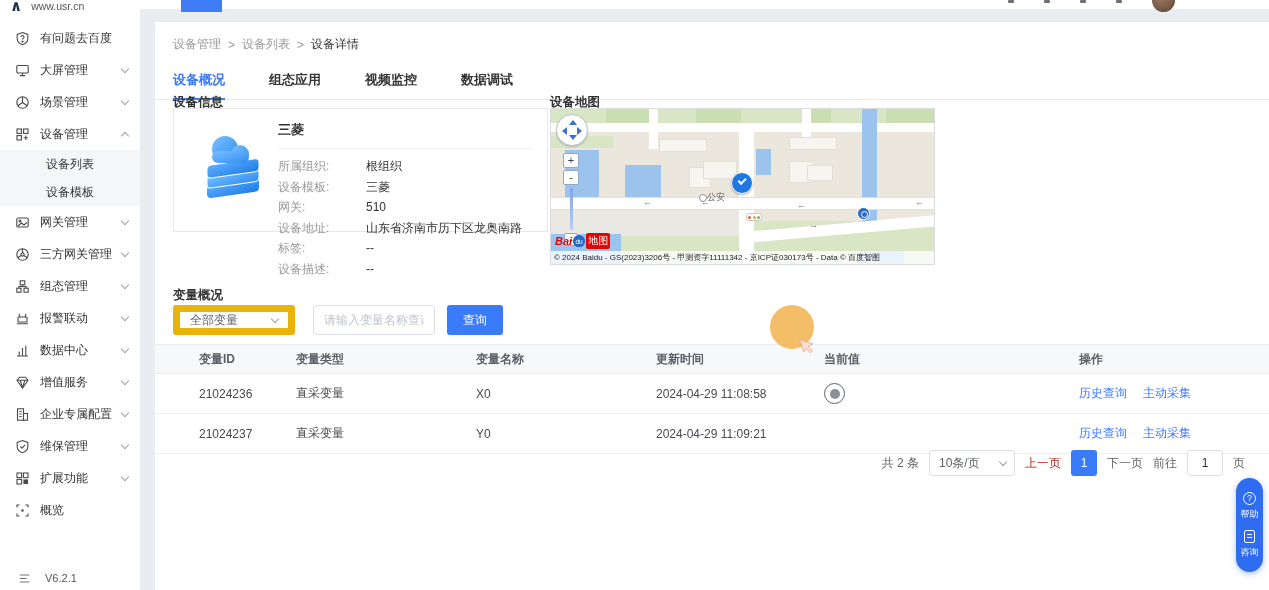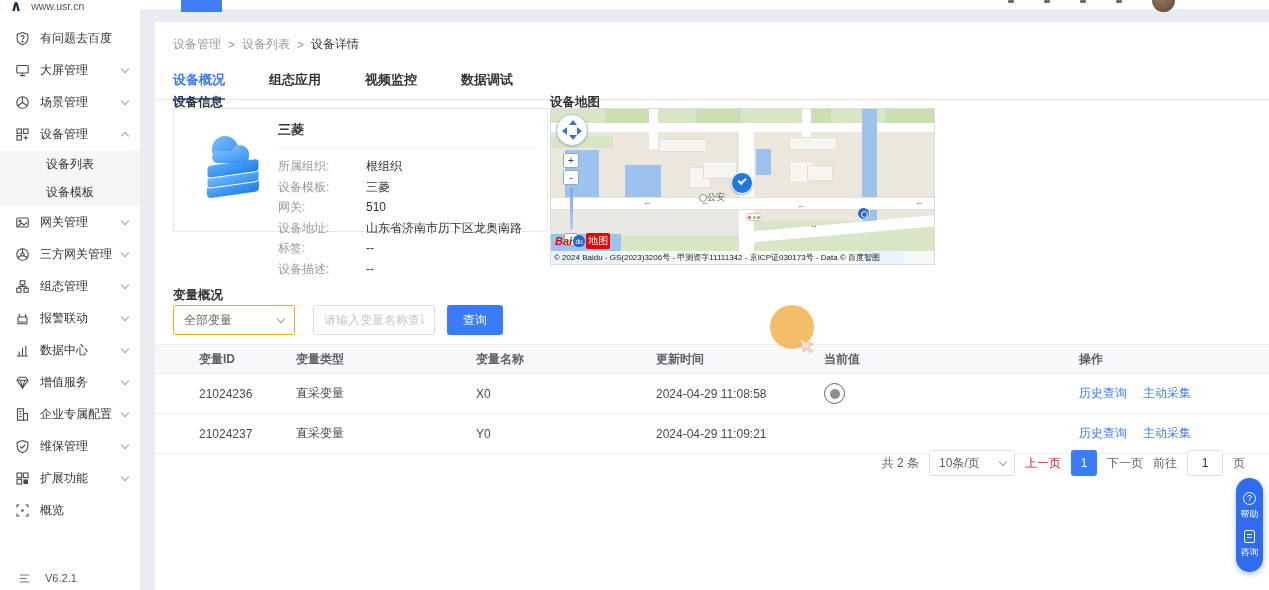--- a/index.html
+++ b/index.html
@@ -81,21 +81,21 @@
   .rabout::after { content:""; position:absolute; left:3px; top:3px; width:5px; height:5px; border:1.5px solid #fff; border-radius:50%; }
   .bd-logo { position:absolute; left:4px; bottom:15px; display:flex; align-items:center; gap:1px; }
   .bd-bai { color:#e10601; font-weight:bold; font-size:11px; font-style:italic; }
   .bd-paw { width:12px; height:12px; border-radius:50% 50% 45% 45%; background:#2569c8; color:#fff; font-size:6.5px; display:flex; align-items:center; justify-content:center; }
   .bd-tag { background:#e10601; color:#fff; font-size:10px; padding:1px 2px; border-radius:2px; }
   .copyright { position:absolute; left:0; bottom:0; width:100%; background:rgba(255,255,255,.8); font-size:8px; color:#222; padding:1px 3px; white-space:nowrap; overflow:hidden; }
 
   
   .vars-label { position:absolute; left:18px; top:265px; }
   .filter-row { position:absolute; left:18px; top:283px; display:flex; align-items:center; gap:18px; }
-  .sel { position:relative; width:122px; height:30px; border:1px solid #eab308; border-radius:3px; display:flex; align-items:center; padding:0 24px 0 10px; font-size:12px; color:#606266; background:#fff; cursor:pointer; }
+  .sel { position:relative; width:122px; height:30px; border:7px solid #eab308; border-radius:3px; display:flex; align-items:center; padding:0 24px 0 10px; font-size:12px; color:#606266; background:#fff; cursor:pointer; }
   .sel .chev { position:absolute; right:10px; margin:0; margin-top:-2px; }
   .txt-input { width:122px; height:30px; border:1px solid #dcdfe6; border-radius:3px; font-size:12px; padding:0 10px; color:#333; outline:none; }
   .txt-input::placeholder { color:#c0c4cc; }
   .btn-primary { height:30px; padding:0 16px; background:#3a7bfa; color:#fff; font-size:12px; border:none; border-radius:3px; cursor:pointer; margin-left:-6px; }
 
   .vtable { position:absolute; left:0; top:322px; width:1114px; }
   .vrow { display:grid; grid-template-columns:97px 180px 180px 168px 255px 1fr; padding:0 24px 0 44px; align-items:center; font-size:12px; }
   .vhead { height:30px; background:#f7f8fa; border-top:1px solid #ebeef5; border-bottom:1px solid #ebeef5; color:#5a5e66; font-weight:bold; }
   .vbody { height:40px; border-bottom:1px solid #ebeef5; color:#46494f; }
   .acts { display:flex; gap:16px; }

